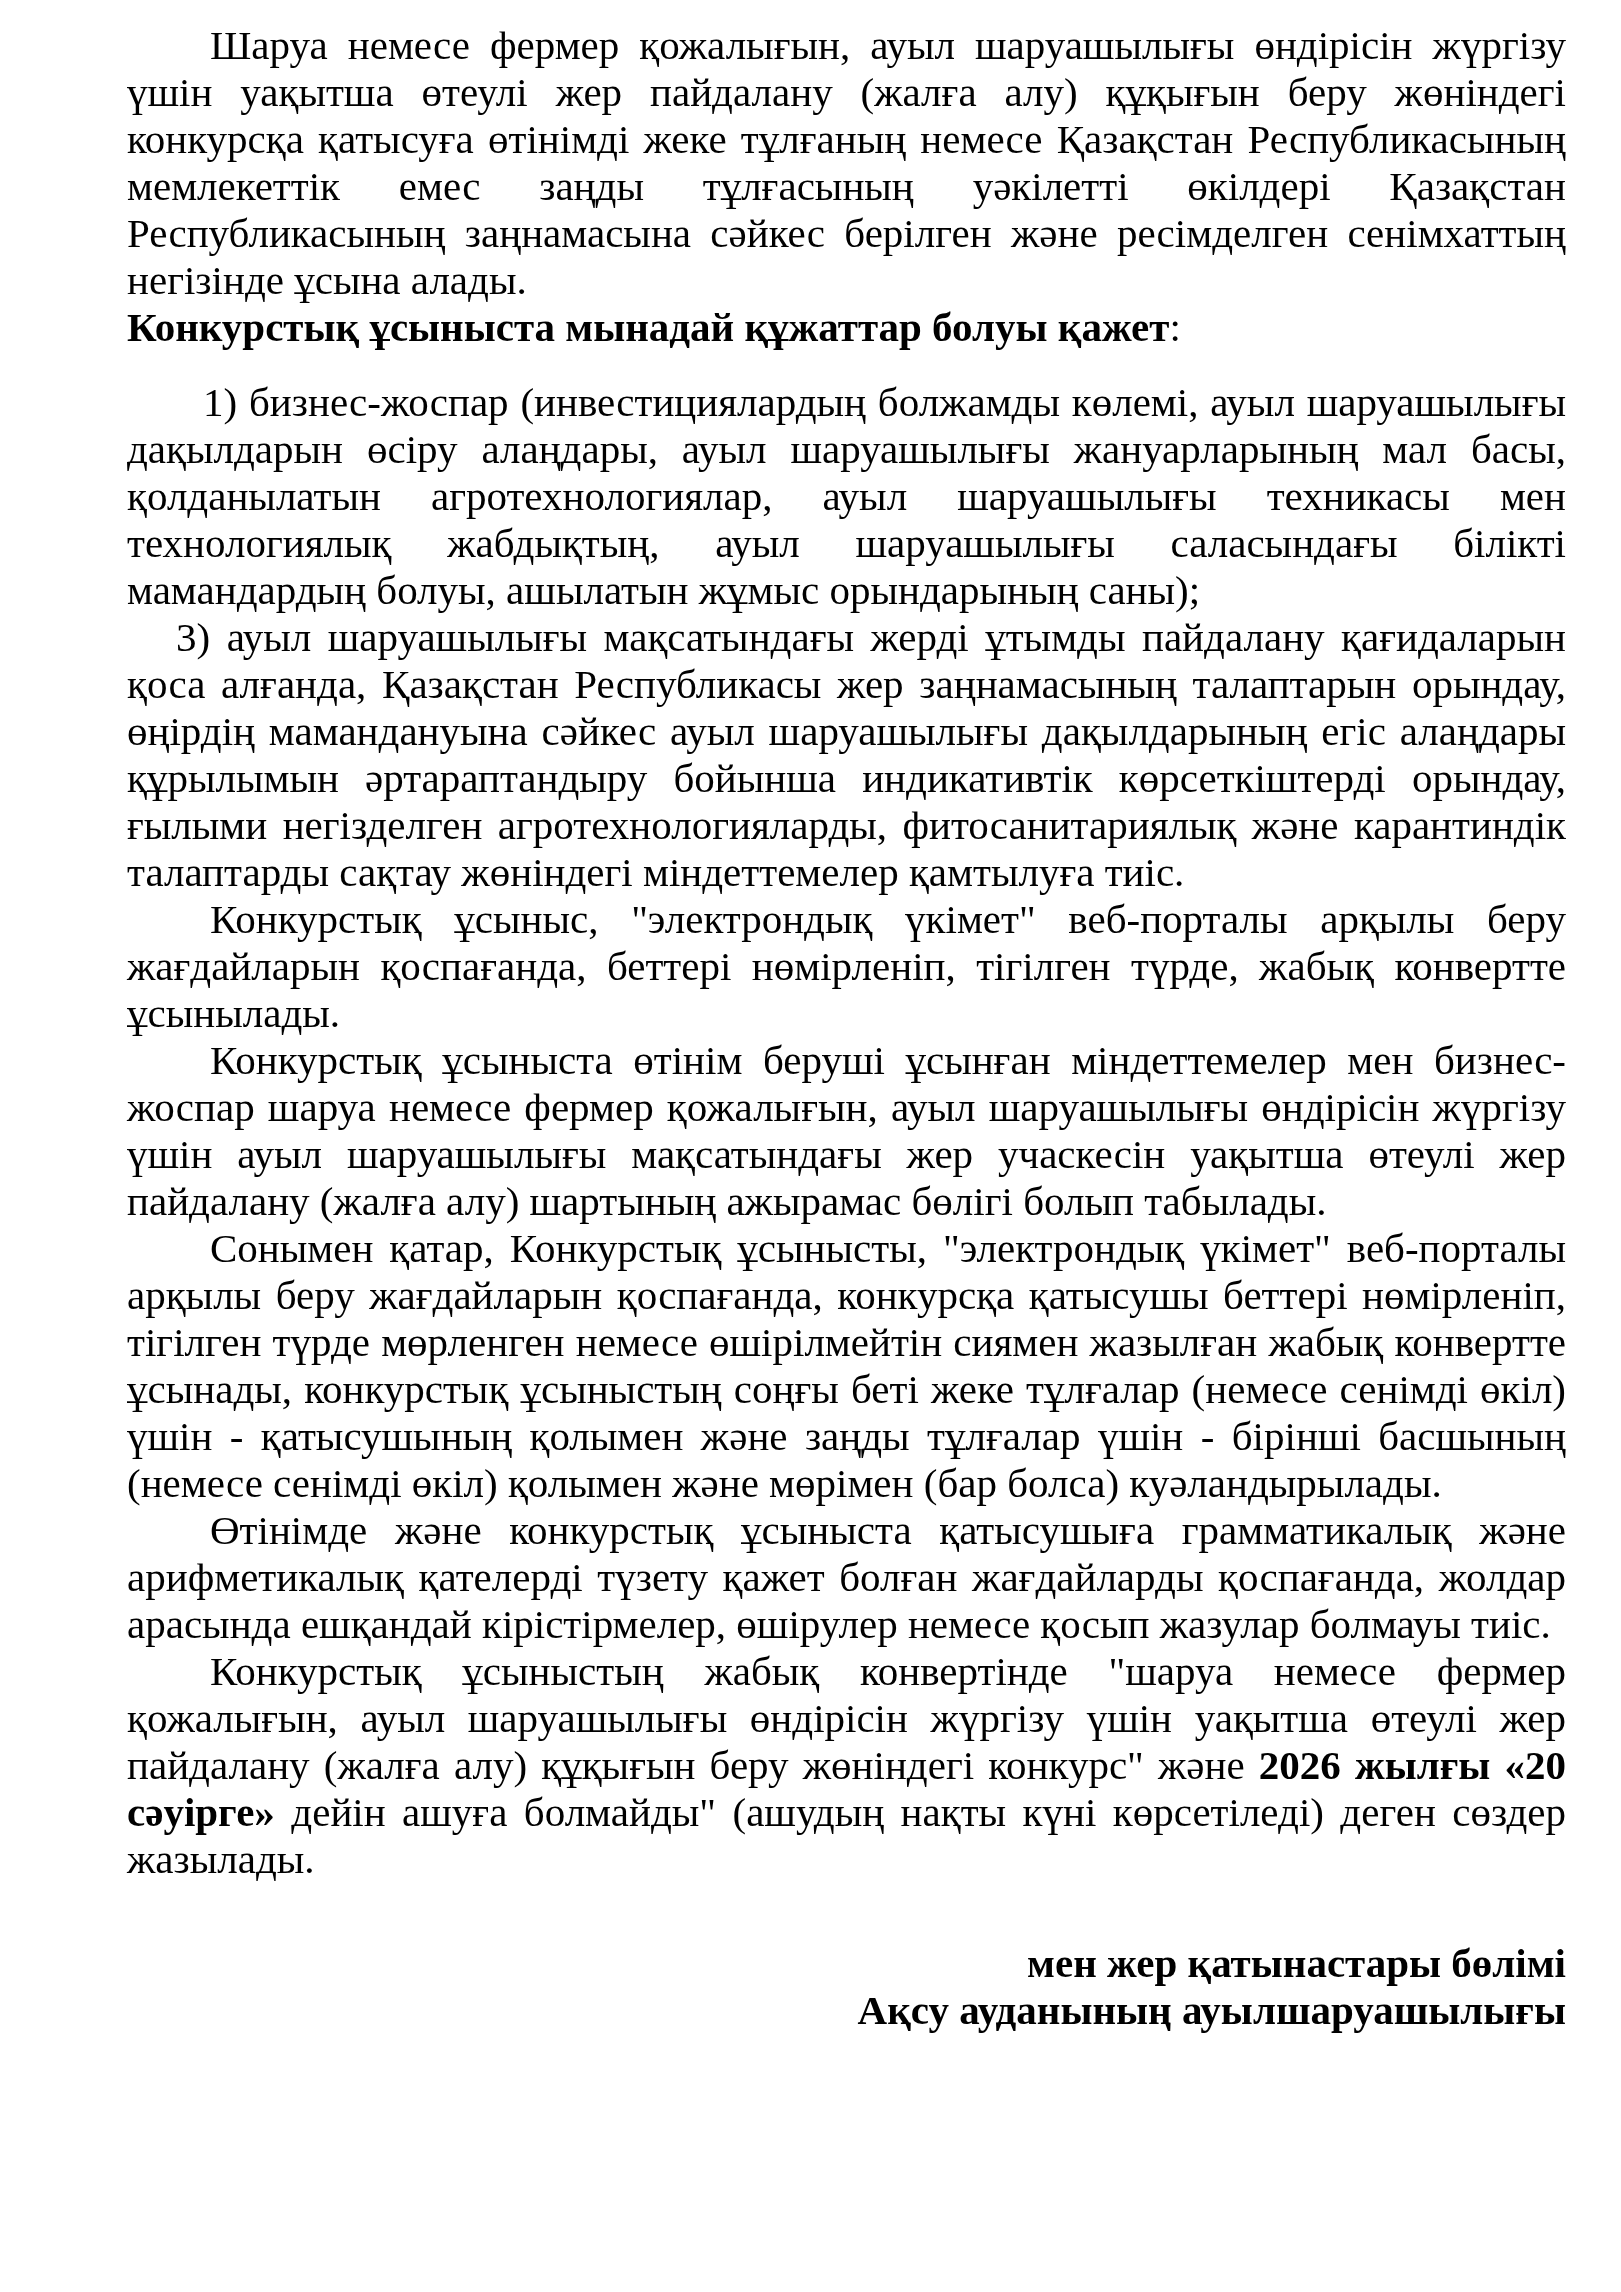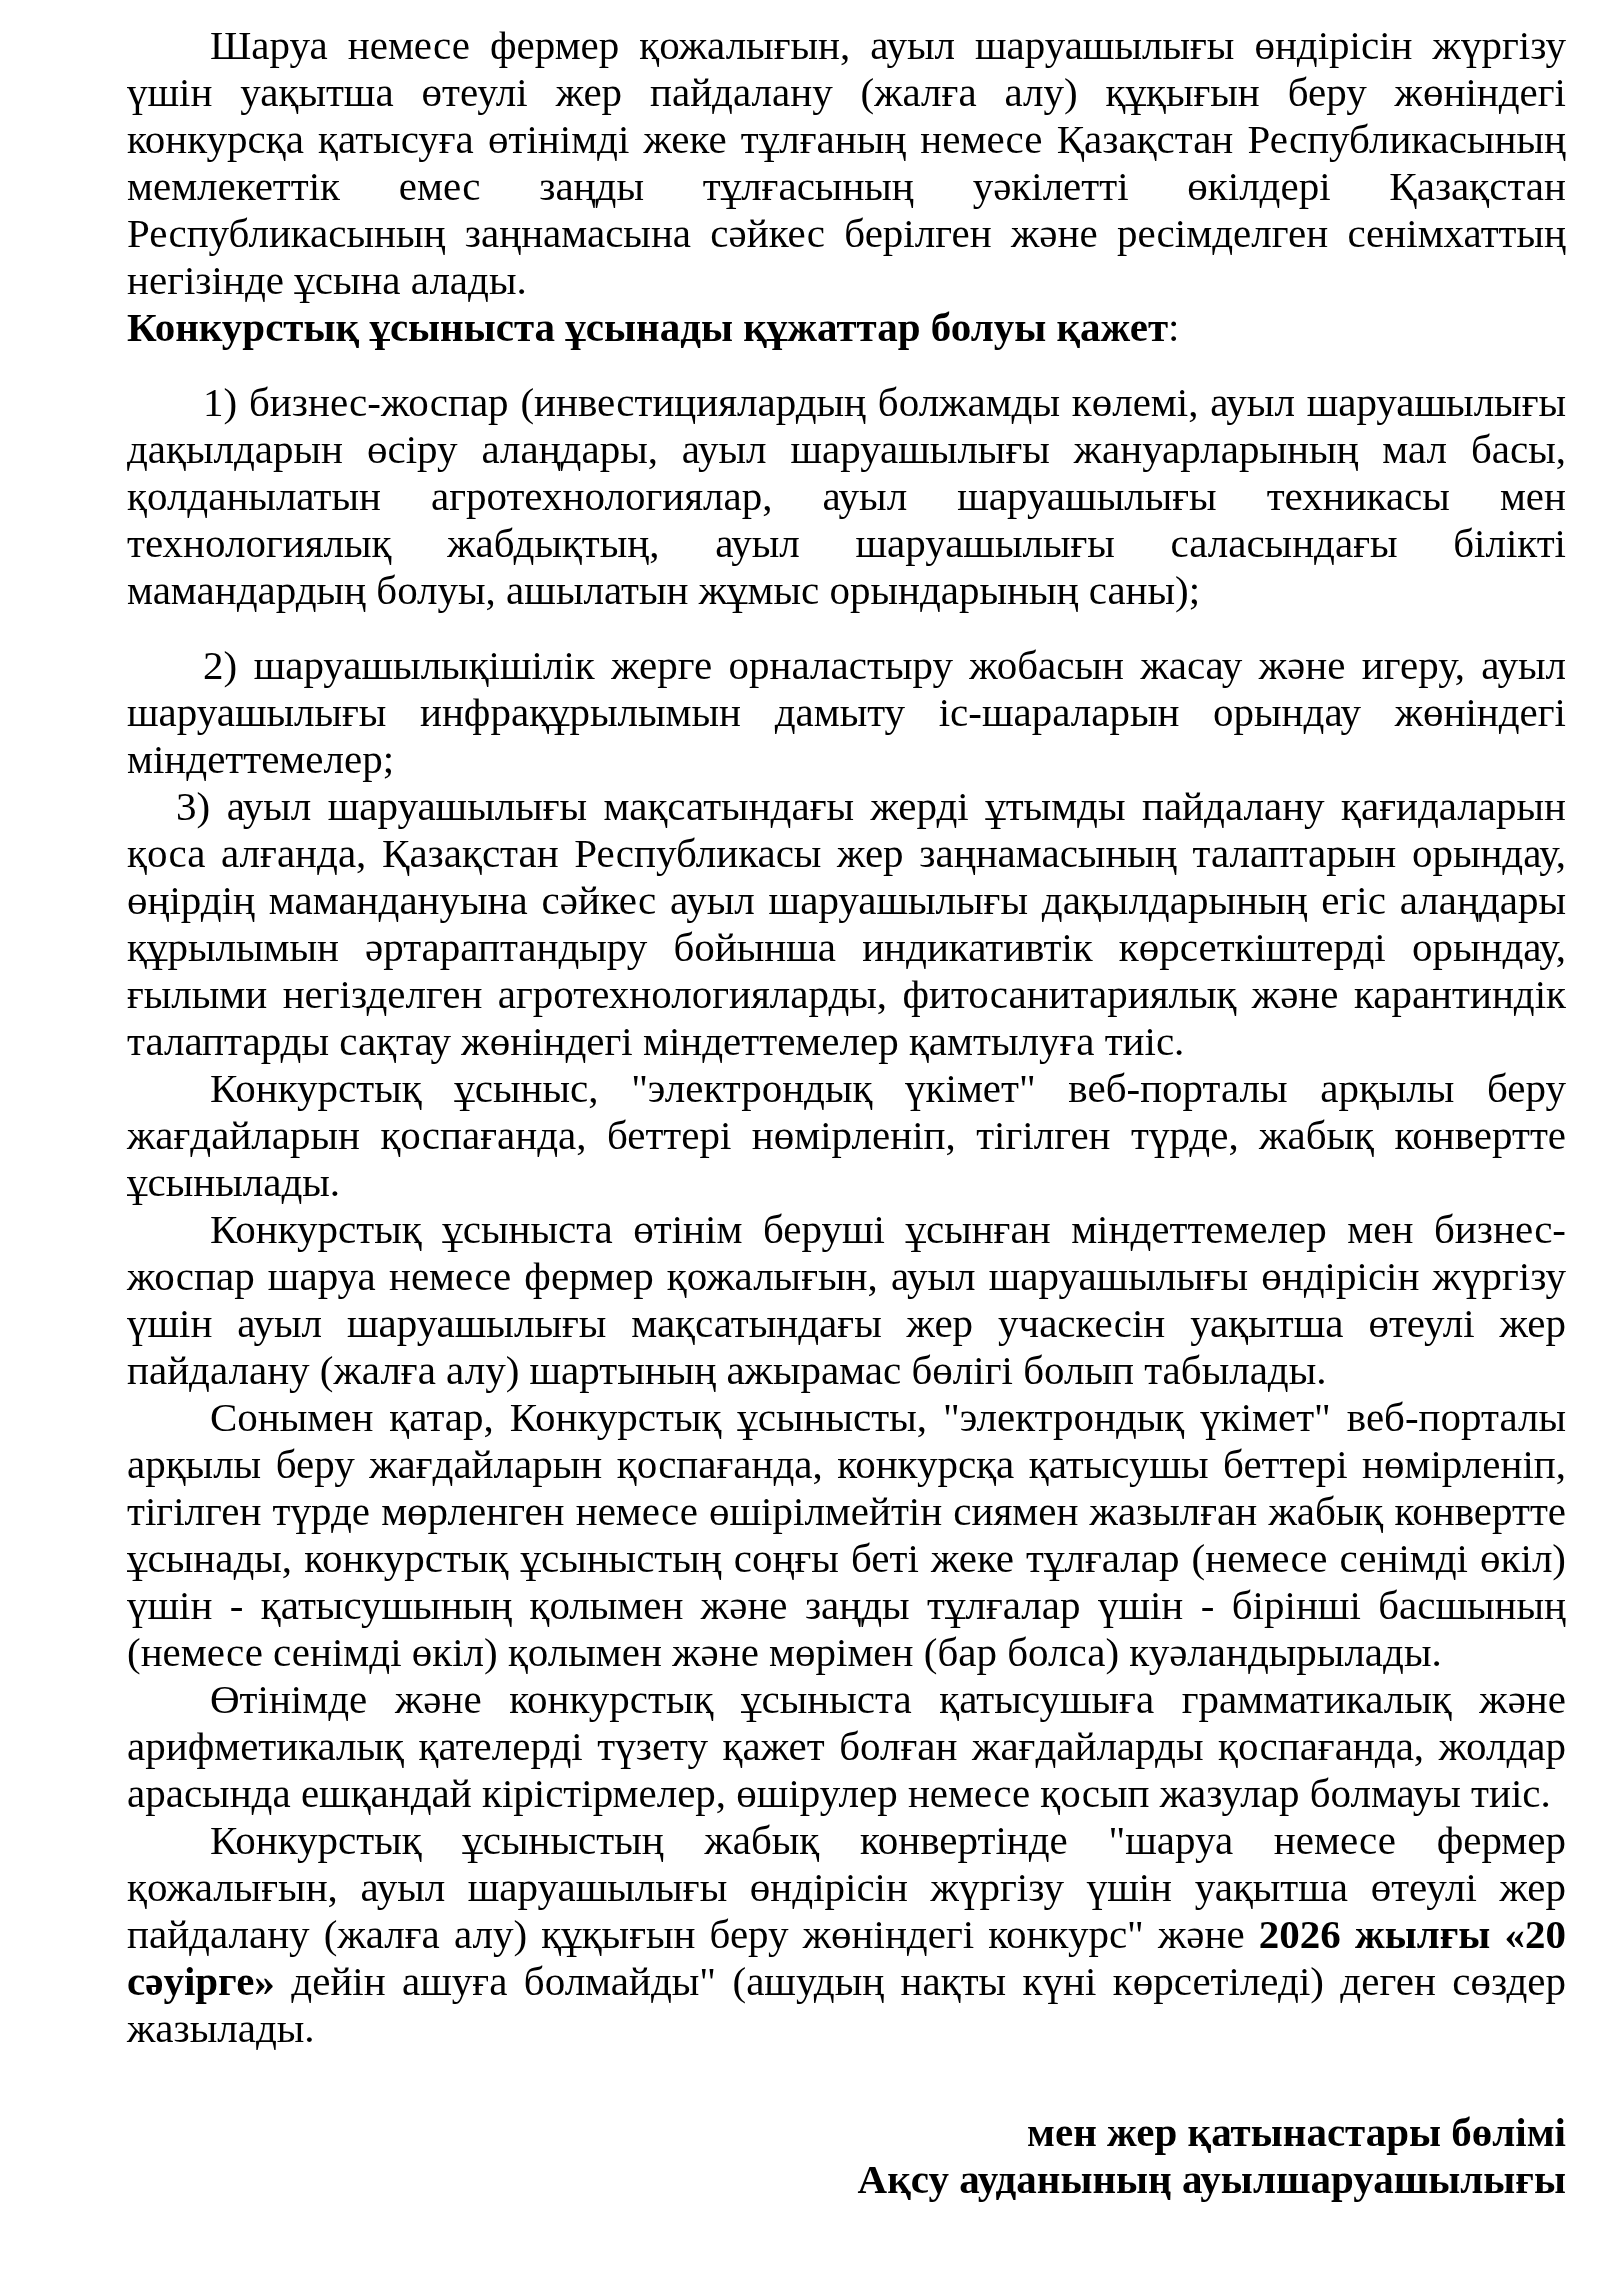--- a/index.html
+++ b/index.html
@@ -36,25 +36,24 @@
     text-align: right;
   }
 </style>
 </head>
 <body>
 
 <div class="page">
 
   <p class="para indent">Шаруа немесе фермер қожалығын, ауыл шаруашылығы өндірісін жүргізу үшін уақытша өтеулі жер пайдалану (жалға алу) құқығын беру жөніндегі конкурсқа қатысуға өтінімді жеке тұлғаның немесе Қазақстан Республикасының мемлекеттік емес заңды тұлғасының уәкілетті өкілдері Қазақстан Республикасының заңнамасына сәйкес берілген және ресімделген сенімхаттың негізінде ұсына алады.</p>
 
-  <p class="para heading"><b>Конкурстық ұсыныста ұсынады құжаттар болуы қажет</b><span>:</span></p>
+  <p class="para heading"><b>Конкурстық ұсыныста мынадай құжаттар болуы қажет</b><span>:</span></p>
 
   <p class="para indent-item">1) бизнес-жоспар (инвестициялардың болжамды көлемі, ауыл шаруашылығы дақылдарын өсіру алаңдары, ауыл шаруашылығы жануарларының мал басы, қолданылатын агротехнологиялар, ауыл шаруашылығы техникасы мен технологиялық жабдықтың, ауыл шаруашылығы саласындағы білікті мамандардың болуы, ашылатын жұмыс орындарының саны);</p>
 
-  <p class="para indent-item">2) шаруашылықішілік жерге орналастыру жобасын жасау және игеру, ауыл шаруашылығы инфрақұрылымын дамыту іс-шараларын орындау жөніндегі міндеттемелер;</p>
 
   <p class="para indent-item3">3) ауыл шаруашылығы мақсатындағы жерді ұтымды пайдалану қағидаларын қоса алғанда, Қазақстан Республикасы жер заңнамасының талаптарын орындау, өңірдің мамандануына сәйкес ауыл шаруашылығы дақылдарының егіс алаңдары құрылымын әртараптандыру бойынша индикативтік көрсеткіштерді орындау, ғылыми негізделген агротехнологияларды, фитосанитариялық және карантиндік талаптарды сақтау жөніндегі міндеттемелер қамтылуға тиіс.</p>
 
   <p class="para indent">Конкурстық ұсыныс, "электрондық үкімет" веб-порталы арқылы беру жағдайларын қоспағанда, беттері нөмірленіп, тігілген түрде, жабық конвертте ұсынылады.</p>
 
   <p class="para indent">Конкурстық ұсыныста өтінім беруші ұсынған міндеттемелер мен бизнес-жоспар шаруа немесе фермер қожалығын, ауыл шаруашылығы өндірісін жүргізу үшін ауыл шаруашылығы мақсатындағы жер учаскесін уақытша өтеулі жер пайдалану (жалға алу) шартының ажырамас бөлігі болып табылады.</p>
 
   <p class="para indent">Сонымен қатар, Конкурстық ұсынысты, "электрондық үкімет" веб-порталы арқылы беру жағдайларын қоспағанда, конкурсқа қатысушы беттері нөмірленіп, тігілген түрде мөрленген немесе өшірілмейтін сиямен жазылған жабық конвертте ұсынады, конкурстық ұсыныстың соңғы беті жеке тұлғалар (немесе сенімді өкіл) үшін - қатысушының қолымен және заңды тұлғалар үшін - бірінші басшының (немесе сенімді өкіл) қолымен және мөрімен (бар болса) куәландырылады.</p>
 
   <p class="para indent">Өтінімде және конкурстық ұсыныста қатысушыға грамматикалық және арифметикалық қателерді түзету қажет болған жағдайларды қоспағанда, жолдар арасында ешқандай кірістірмелер, өшірулер немесе қосып жазулар болмауы тиіс.</p>

